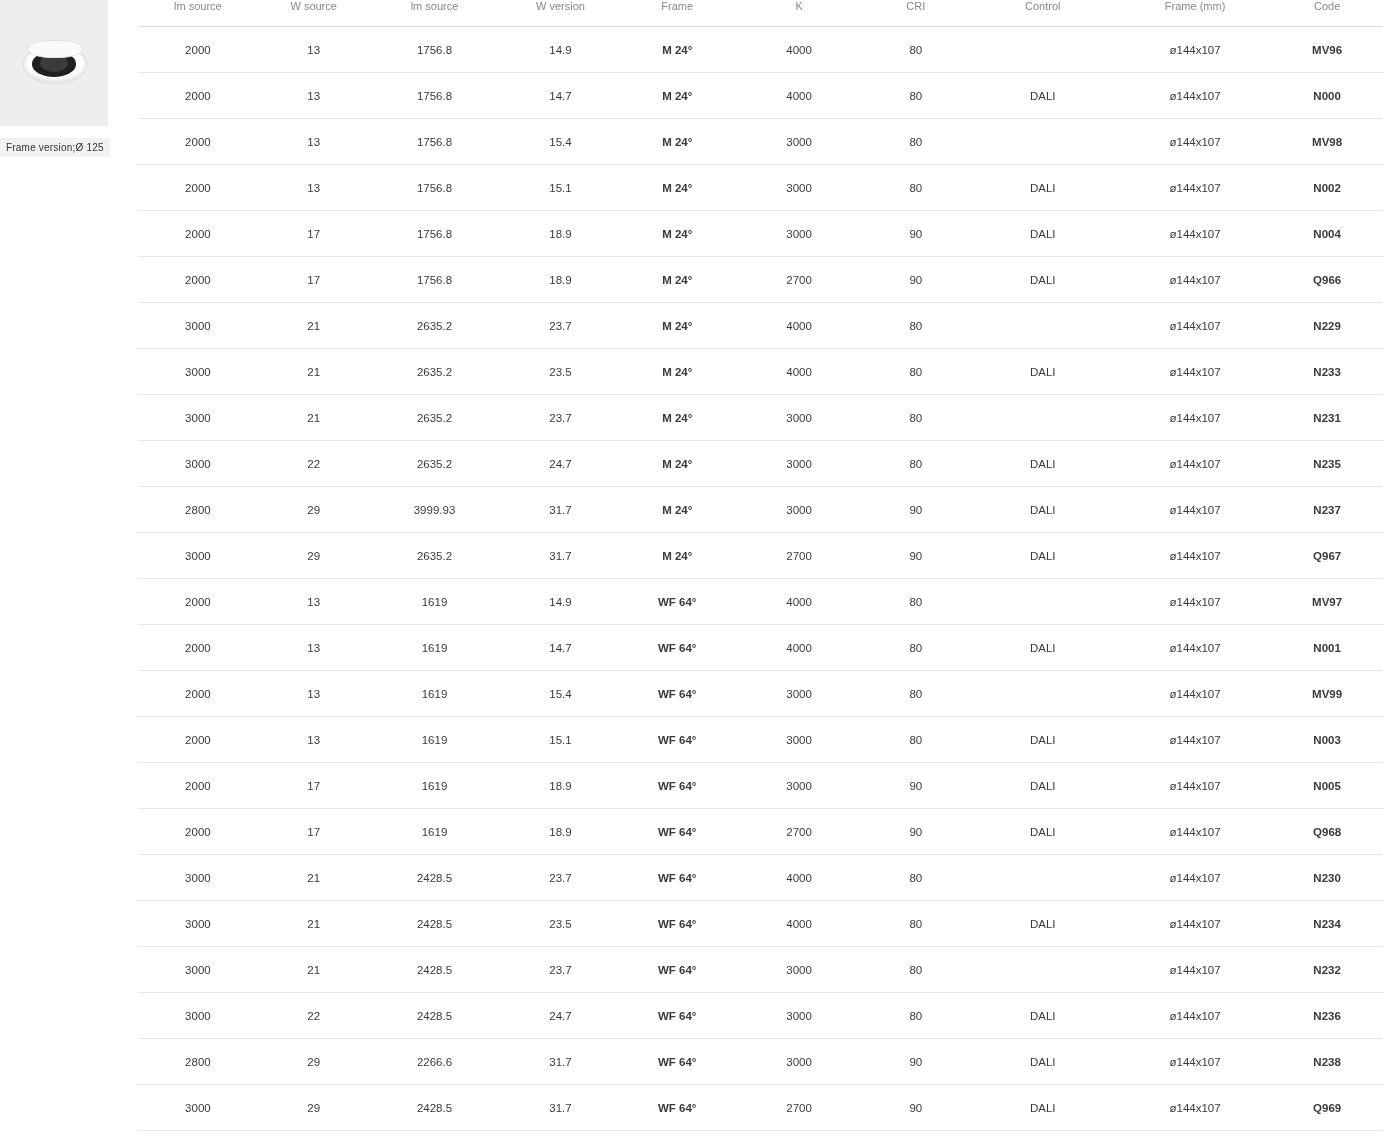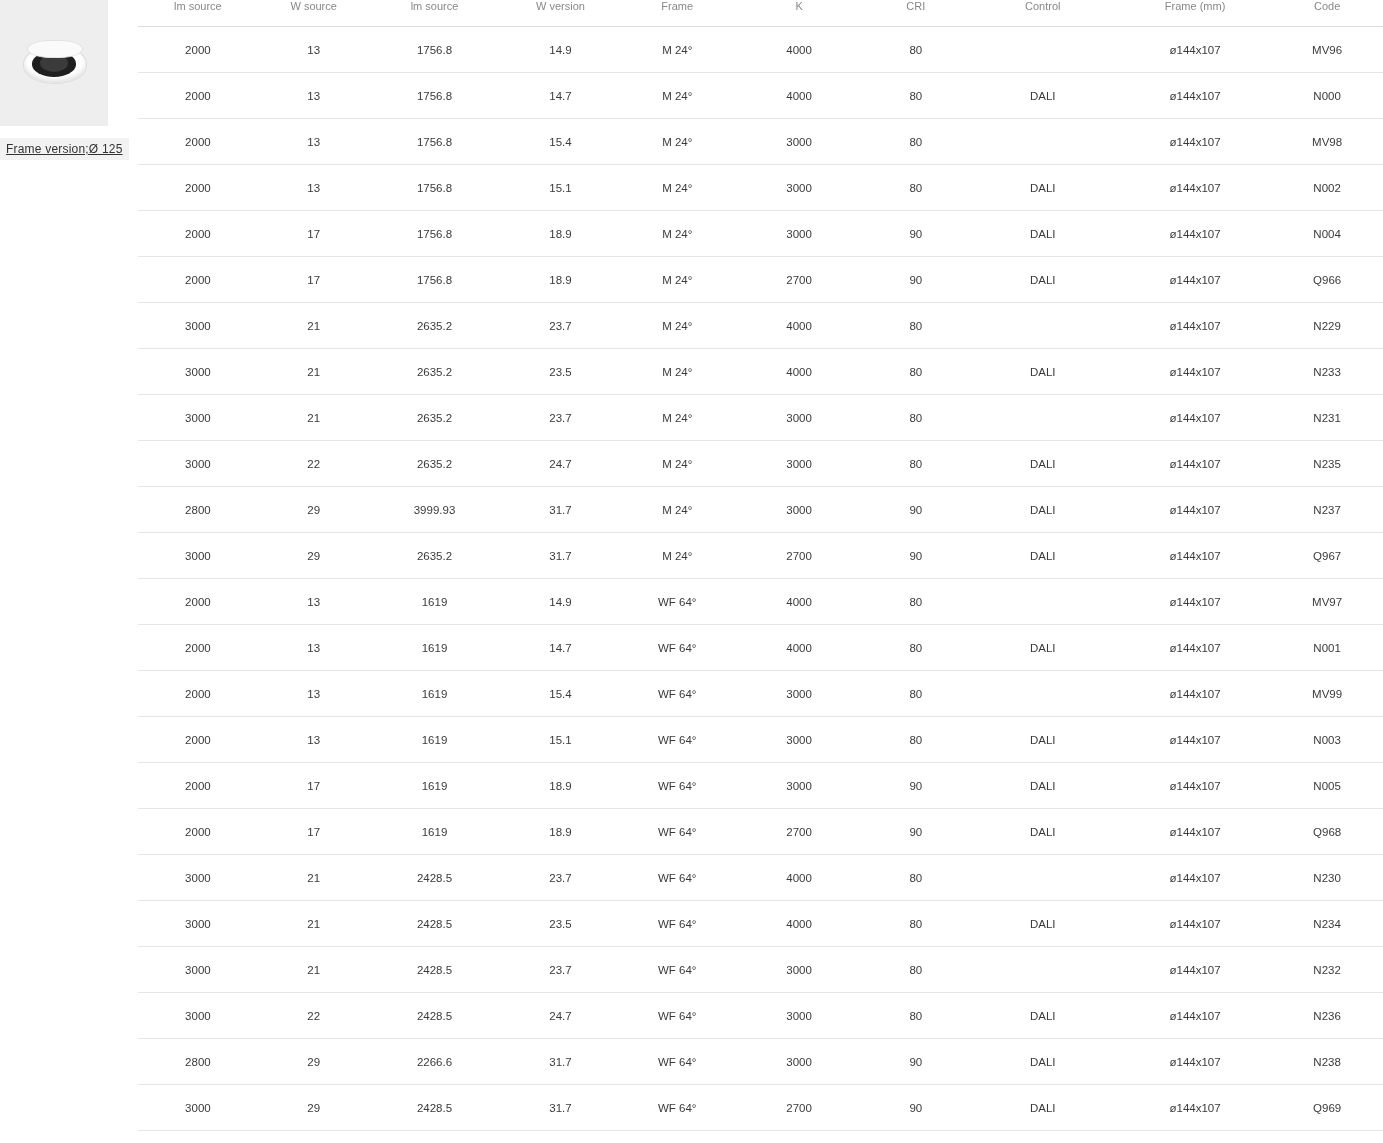--- a/index.html
+++ b/index.html
@@ -78,25 +78,24 @@
     height: 16px;
     border-radius: 50% / 60%;
     background: #fafafa;
     border: 1px solid #e2e2e2;
   }
   .caption {
     margin-top: 12px;
     background: #f2f2f2;
     display: inline-block;
     padding: 4px 6px;
-    font-size: 12px;
+    font-size: 10px;
     color: #333333;
     letter-spacing: 0.2px;
     white-space: nowrap;
-    text-decoration: underline;
   }
   
   .table-wrap {
     flex: 1 1 auto;
     padding-left: 30px;
     padding-right: 10px;
     box-sizing: border-box;
   }
   table.spec {
     width: 1245px;
@@ -126,22 +125,22 @@
   .c-lm-source  { width: 118px; }
   .c-w-source   { width: 110px; }
   .c-lm-system  { width: 128px; }
   .c-w-system   { width: 120px; }
   .c-optic      { width: 110px; }
   .c-k          { width: 130px; }
   .c-cri        { width: 100px; }
   .c-control    { width: 150px; }
   .c-size       { width: 150px; }
   .c-code       { width: 110px; }
-  .code-cell { font-weight: normal; color: #333333; margin-top: 28px; }
-  .optic-cell { font-weight: normal; color: #333333; }
+  .code-cell { font-weight: bold; color: #333333; margin-top: 28px; }
+  .optic-cell { font-weight: bold; color: #333333; }
   .control-cell { font-weight: normal; color: #333333; }
   .size-cell { color: #3a3a3a; }
 </style>
 </head>
 <body>
 
 <div class="page">
 
   <div class="product-panel">
     <div class="product-image">

